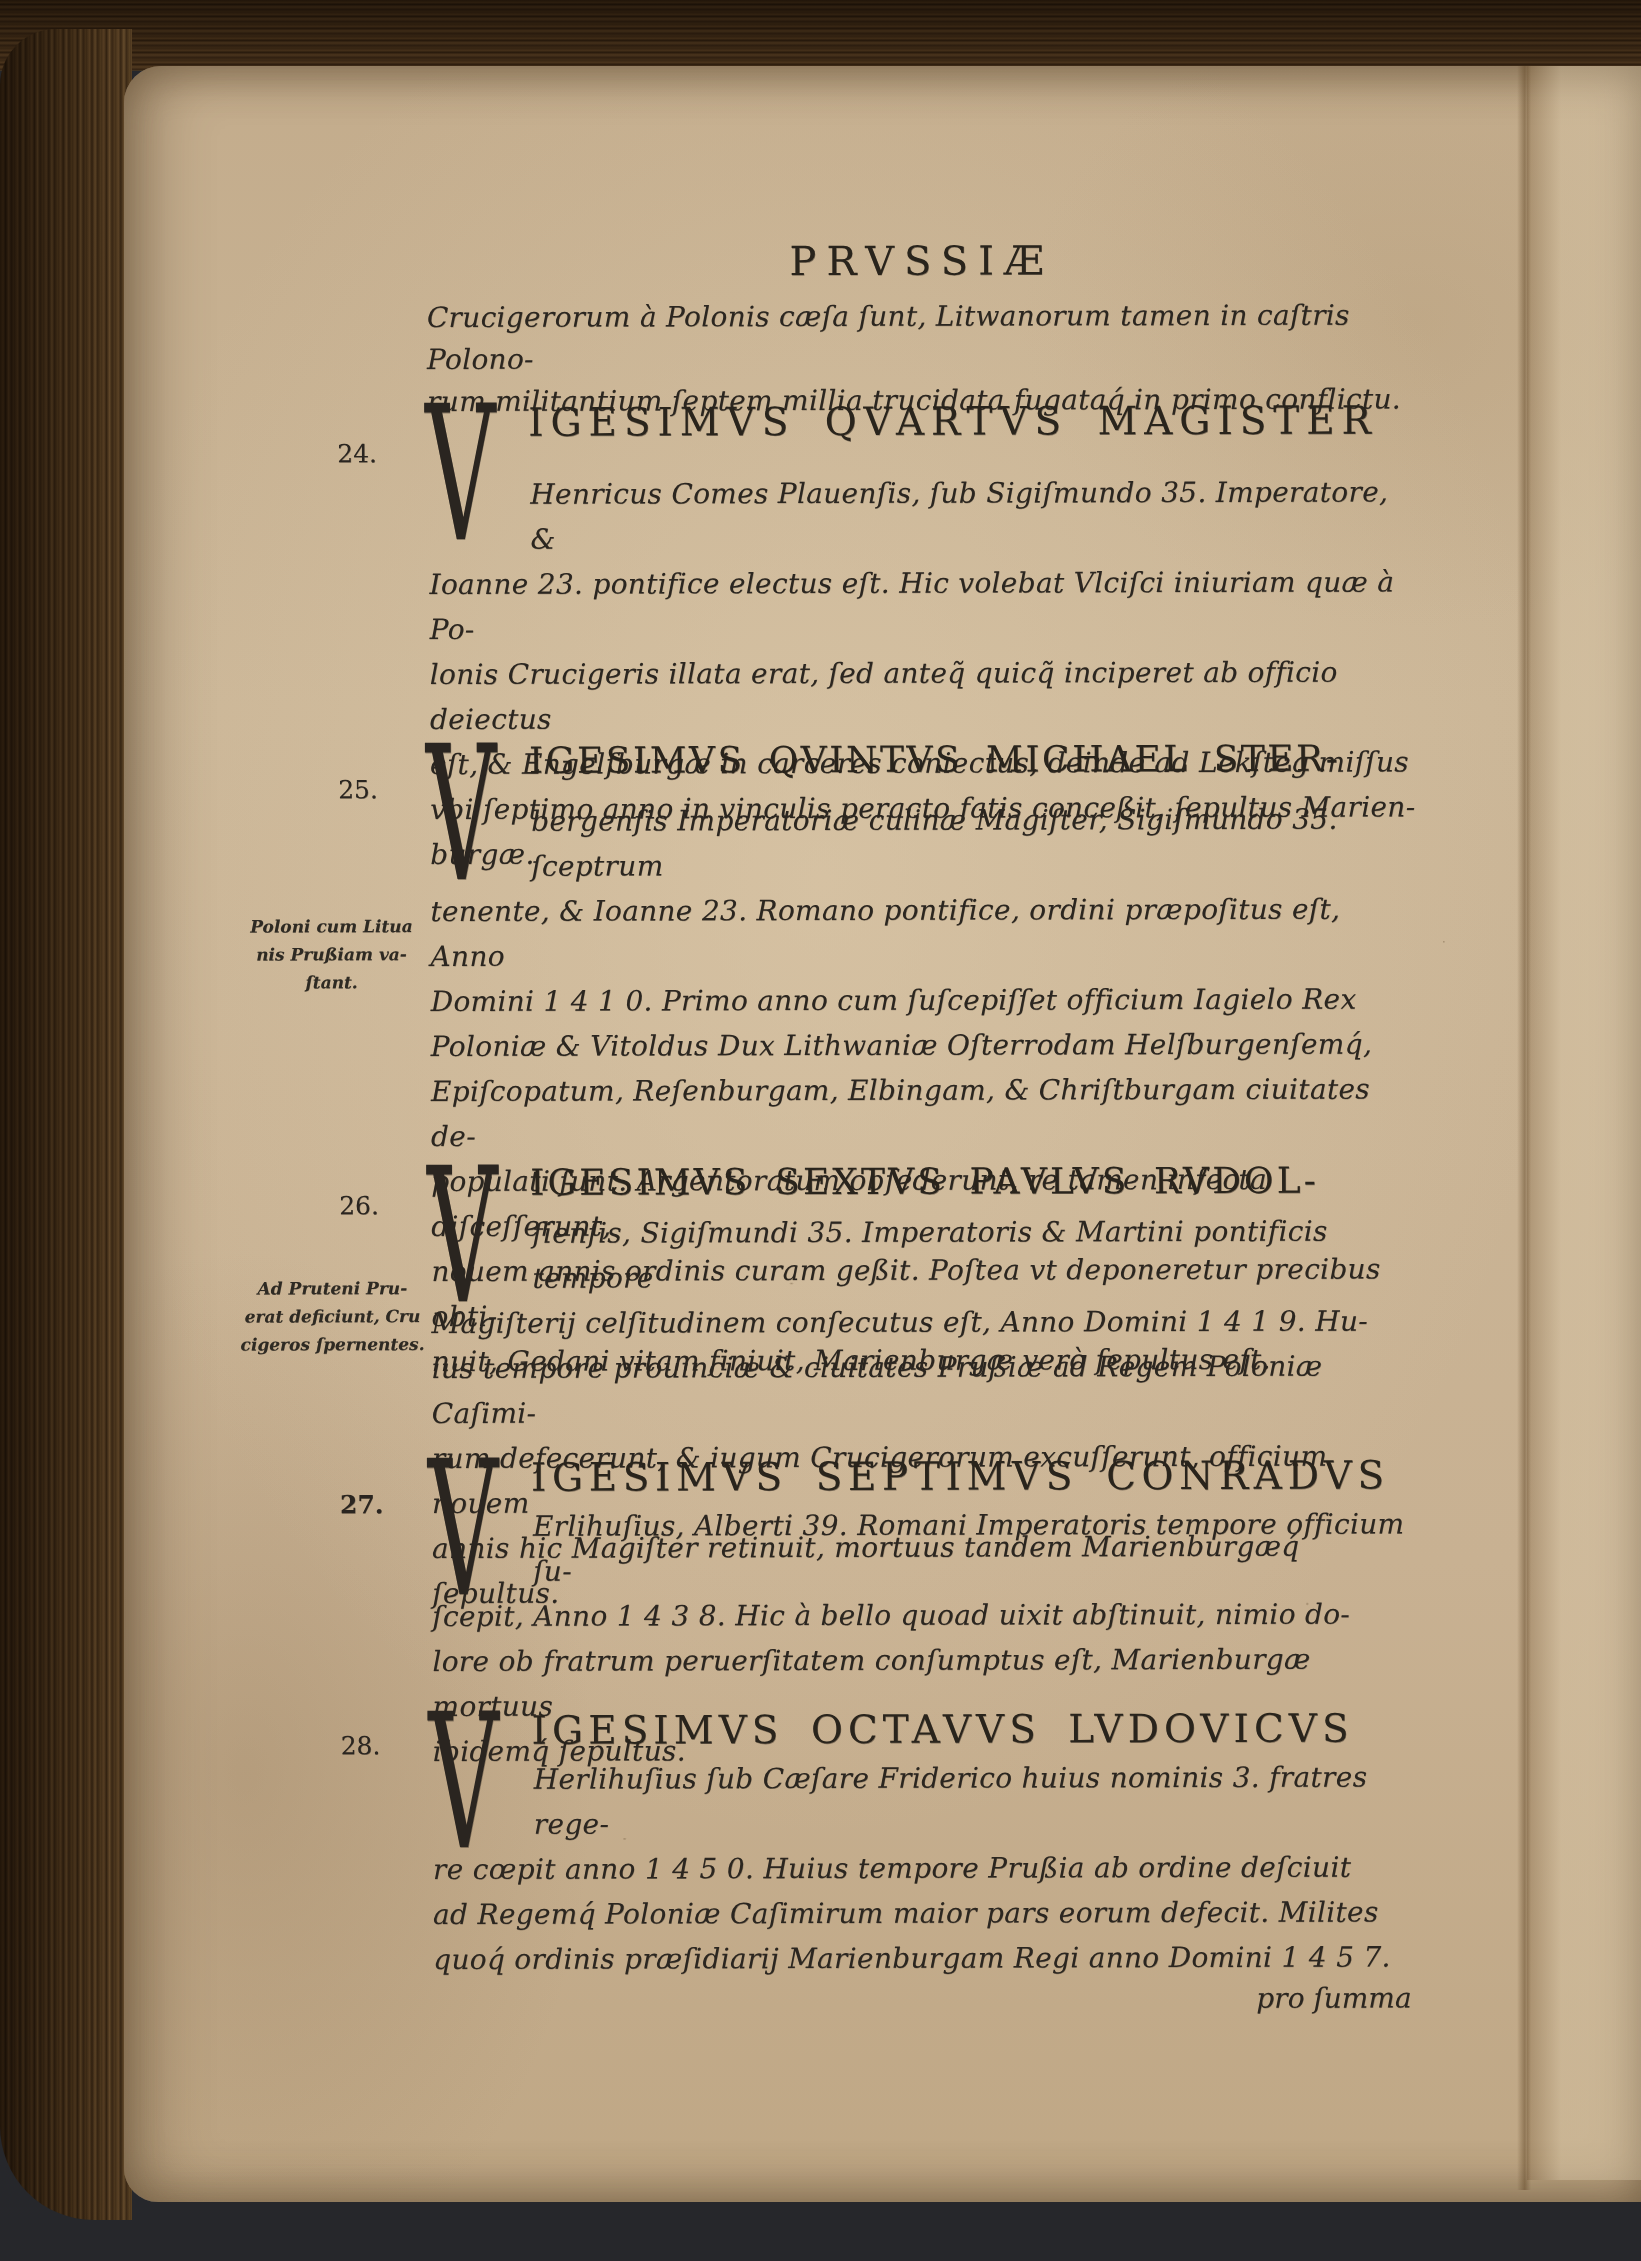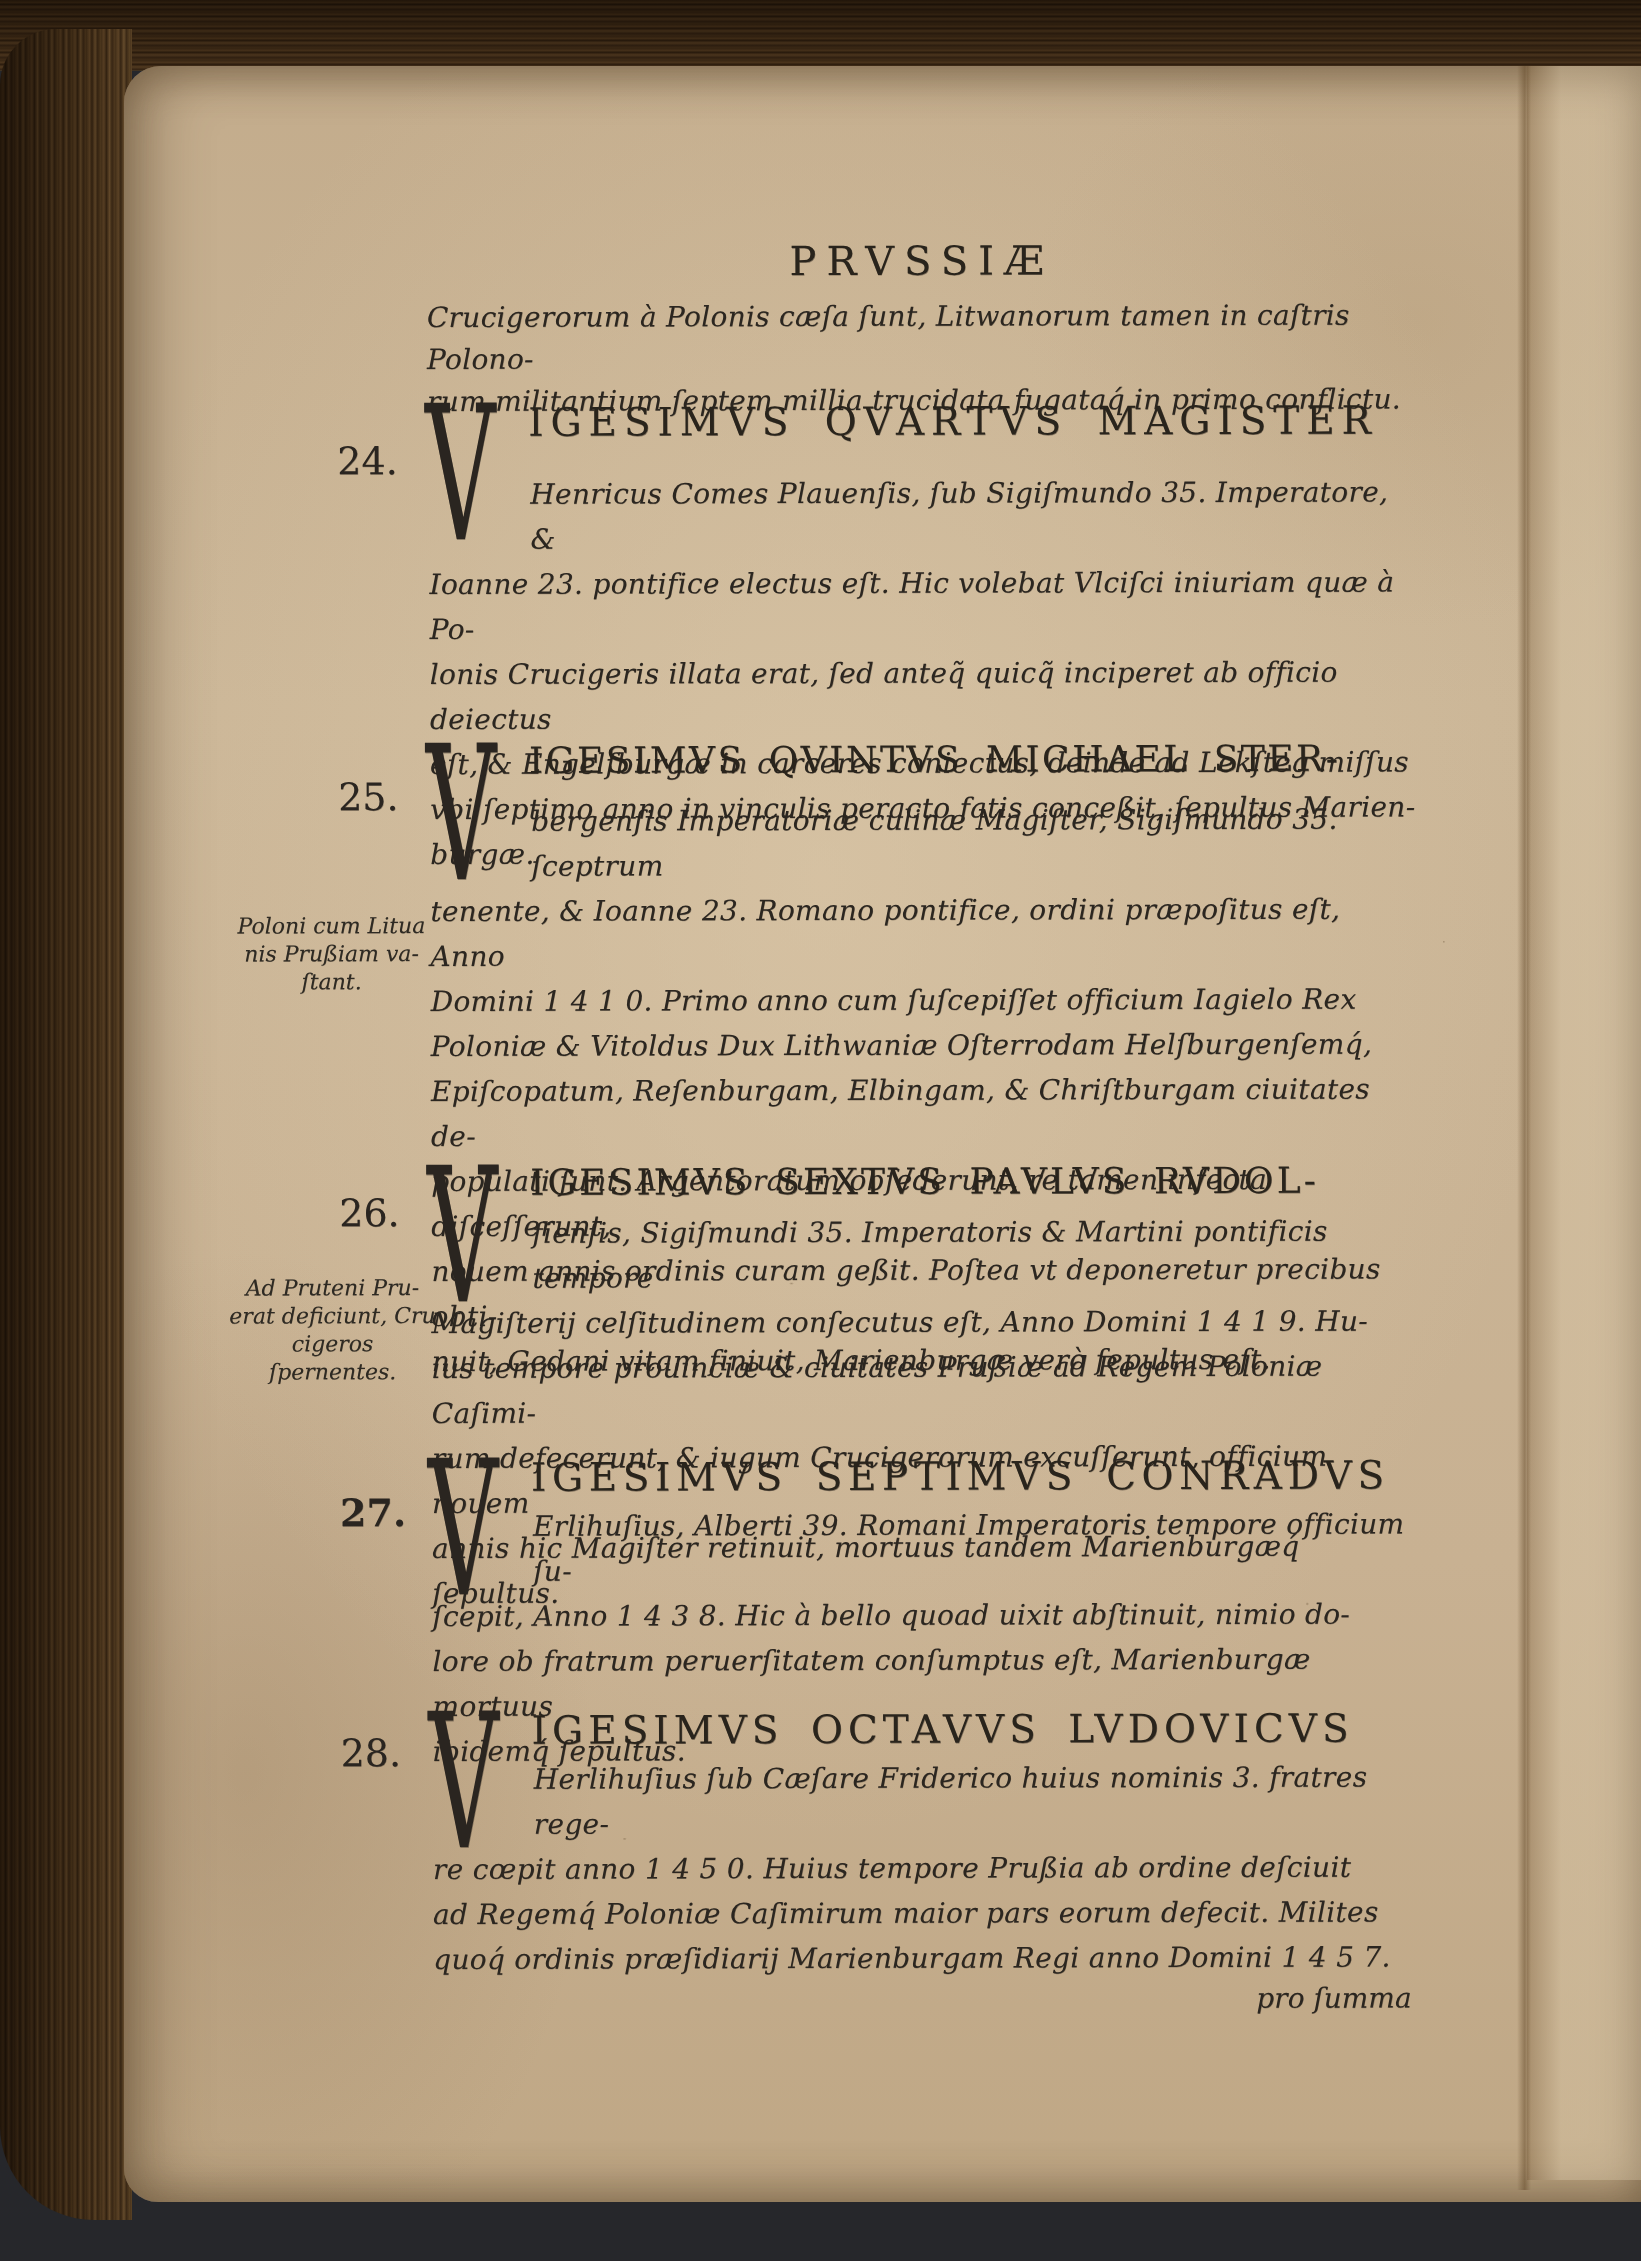--- a/index.html
+++ b/index.html
@@ -73,21 +73,21 @@
   .intro{
     position:absolute;left:429px;top:296px;width:998px;
     font-style:italic;font-size:28px;line-height:42px;letter-spacing:0.3px;
     text-shadow:0.3px 0.5px 0.4px rgba(40,32,24,.35);
   }
   .section{position:absolute;left:431px;width:987px;}
   .s24{top:399px;}  .s25{top:739px;} .s26{top:1161px;}
   .s27{top:1454px;} .s28{top:1707px;}
   .sec-num{
     position:absolute;left:-92px;width:79px;text-align:left;
-    font-size:38px;color:#2a2520;text-shadow:0.4px 0.6px 0.5px rgba(40,32,24,.4);
+    font-size:25px;color:#2a2520;text-shadow:0.4px 0.6px 0.5px rgba(40,32,24,.4);
   }
   .s24 .sec-num{top:39px;} .s25 .sec-num{top:35px;} .s26 .sec-num{top:29px;}
   .s27 .sec-num{top:35px;font-weight:bold;} .s28 .sec-num{top:22.5px;}
   .dropcap{
     position:absolute;left:-3.7px;top:-10px;
     font-size:187px;line-height:168px;color:#2a2520;
     transform:scaleX(.52);transform-origin:left top;
     text-shadow:0.6px 0.9px 0.6px rgba(40,32,24,.4);
   }
   .heading{
@@ -102,21 +102,21 @@
   .s28 .heading{font-size:39px;letter-spacing:5px;height:49px;}
   .body{
     font-style:italic;font-size:28px;letter-spacing:0.3px;
     text-shadow:0.3px 0.5px 0.4px rgba(40,32,24,.35);
   }
   .s24 .body .t-line{line-height:42px;}
   .section .body .t-line{line-height:45px;}
   .section .body .t-line:first-child{padding-left:101px;}
   .margin-note{
     position:absolute;left:228px;width:208px;
-    font-style:italic;font-weight:normal;font-size:22px;line-height:28px;
+    font-style:italic;font-weight:bold;font-size:17px;line-height:28px;
     text-align:center;color:#2e2a23;
     text-shadow:0.2px 0.4px 0.3px rgba(40,32,24,.35);
   }
   .mn1{top:911px;} .mn2{top:1273px;} .mn3{top:1792px;}
   .catchword{
     text-align:right;padding-right:8.7px;margin-top:-2.5px;
     font-style:italic;font-size:28px;line-height:41px;
     text-shadow:0.3px 0.5px 0.4px rgba(40,32,24,.35);
   }
 </style>

